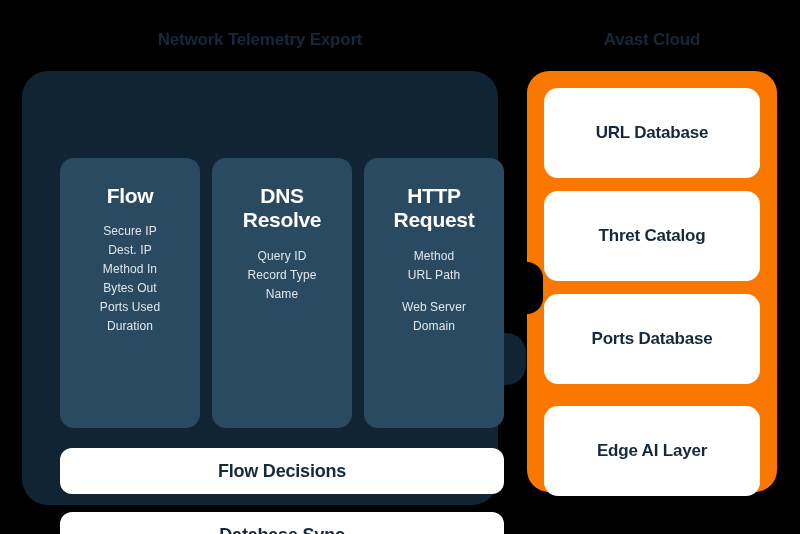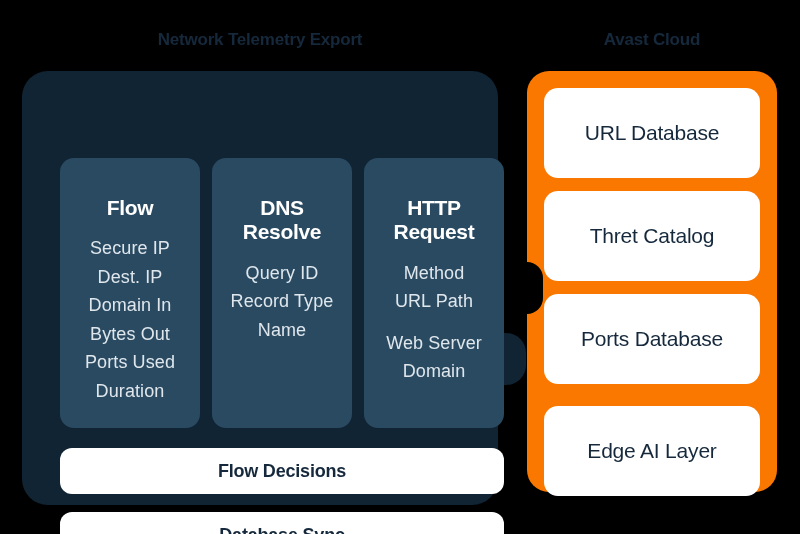--- a/index.html
+++ b/index.html
@@ -76,29 +76,29 @@
     box-sizing: border-box;
     padding: 26px 8px 0 8px;
     text-align: center;
   }
   .column-heading {
     color: #ffffff;
     font-size: 21px;
     font-weight: bold;
     line-height: 1.16;
     letter-spacing: -0.3px;
-    margin: 12px 0 6px 0;
+    margin: 0 0 6px 0;
     white-space: pre-line;
   }
   .column-fields {
     margin-top: 14px;
   }
   .column-field {
     color: #dfe7ed;
-    font-size: 18px;
+    font-size: 12px;
     font-weight: 400;
     line-height: 1.58;
     letter-spacing: 0.1px;
     white-space: pre-line;
   }
   .column-field.spaced { margin-top: 13px; }
 
   
   .action-bar {
     position: absolute;
@@ -149,22 +149,22 @@
     width: 216px;
     height: 90px;
     background: #ffffff;
     border-radius: 14px;
     display: flex;
     align-items: center;
     justify-content: center;
   }
   .cloud-card span {
     color: #16293c;
-    font-size: 21px;
-    font-weight: normal;
+    font-size: 17px;
+    font-weight: bold;
     letter-spacing: -0.2px;
   }
   #cloud-card-0 { top: 17px;  }
   #cloud-card-1 { top: 120px; }
   #cloud-card-2 { top: 223px; }
   #cloud-card-3 { top: 335px; }
 </style>
 </head>
 <body>
 
@@ -178,21 +178,21 @@
 
     <div id="telemetry-nub"></div>
 
     <div id="columns">
 
       <div class="column-card">
         <div class="column-heading">Flow</div>
         <div class="column-fields">
           <div class="column-field">Secure IP</div>
           <div class="column-field">Dest. IP</div>
-          <div class="column-field">Domain In</div>
+          <div class="column-field">Method In</div>
           <div class="column-field">Bytes Out</div>
           <div class="column-field">Ports Used</div>
           <div class="column-field">Duration</div>
         </div>
       </div>
 
       <div class="column-card">
         <div class="column-heading">DNS
 Resolve</div>
         <div class="column-fields">

